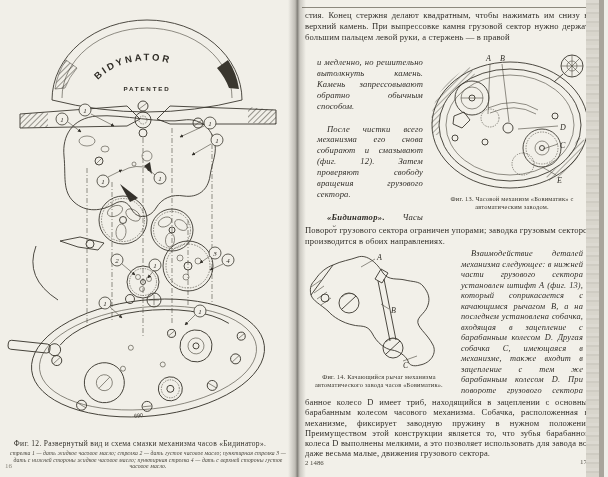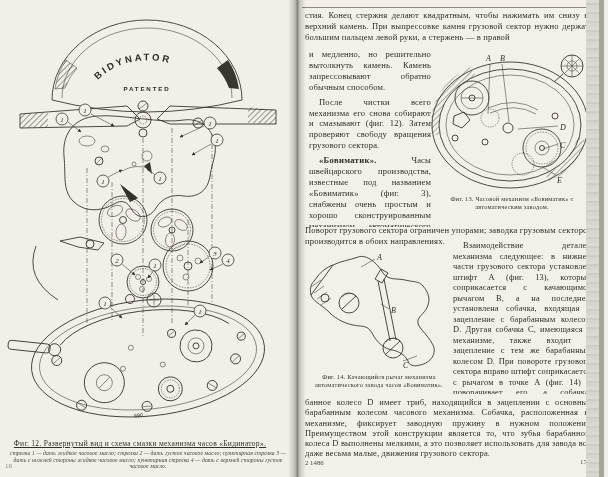--- a/index.html
+++ b/index.html
@@ -16,21 +16,21 @@
   #gutter{position:absolute;left:288px;top:0;width:18px;height:477px;z-index:5;
      background:linear-gradient(90deg, rgba(60,56,48,0) 0%, rgba(60,56,48,.28) 40%,
                 rgba(40,38,32,.55) 52%, rgba(60,56,48,.22) 66%, rgba(60,56,48,0) 100%);}
   #edge-band{position:absolute;left:586px;top:0;width:14px;height:477px;z-index:4;
      background:repeating-linear-gradient(180deg,#dcd9d1 0 3px,#cfccc3 3px 5px,#d8d5cc 5px 9px);}
   #edge-dark{position:absolute;left:599px;top:0;width:5px;height:477px;z-index:4;background:#a8a59c;}
   #edge-white{position:absolute;left:604px;top:0;width:4px;height:477px;z-index:4;background:#efeee9;}
   #top-edge-line{position:absolute;left:302px;top:7px;width:286px;height:1px;background:#8d897e;z-index:3;}
   .txt{position:absolute;text-align:justify;font-size:8.6px;line-height:10.9px;
        letter-spacing:.15px;color:#302d28;}
-  .txt p{margin:4px;}
+  .txt p{margin:12px;font-style:italic;}
   .txt p.ind{text-indent:10px;}
   .cap{position:absolute;text-align:center;font-size:6.4px;line-height:7.8px;
        letter-spacing:.2px;color:#3a372f;}
   .cap12{position:absolute;text-align:center;font-size:7.5px;letter-spacing:.3px;color:#33302a;}
   .legend12{position:absolute;text-align:center;font-size:5.7px;line-height:6.6px;
        font-style:italic;color:#45423a;letter-spacing:.1px;}
   .pagenum{position:absolute;font-size:7px;color:#55524a;}
   .footerline{position:absolute;font-size:6.8px;color:#4a473f;}
   b{letter-spacing:.3px;}
   svg{position:absolute;overflow:visible;}
@@ -257,33 +257,33 @@
             <text x="103" y="299.5">1</text>
           </g>
         <g class="callout">
             <line class="ink-thin" x1="193" y1="309" x2="183" y2="319" marker-end="url(#ah)"></line>
             <circle cx="198" cy="305" r="6"></circle>
             <text x="198" y="307.5">1</text>
           </g>
       </g>
     </svg>
 
-    <div class="cap12" style="left:2px;top:439px;width:276px;text-decoration:underline;">Фиг. 12. Развернутый вид и схема смазки механизма часов «Бидинатор».</div>
+    <div class="cap12" style="left:2px;top:439px;width:276px;">Фиг. 12. Развернутый вид и схема смазки механизма часов «Бидинатор».</div>
     <div class="legend12" style="left:6px;top:450px;width:284px;">стрелка 1 — дать жидкое часовое масло; стрелка 2 — дать густое часовое масло; пунктирная стрелка 3 — дать с нижней стороны жидкое часовое масло; пунктирная стрелка 4 — дать с верхней стороны густое часовое масло.</div>
     <div class="pagenum" style="left:5px;top:462px;color:#8a877c;">16</div>
   </div>
 
   <div id="page-right" class="page">
 
     <div class="txt" style="left:9px;top:10px;width:288px;">стия. Конец стержня делают квадратным, чтобы нажимать им снизу на верхний камень. При выпрессовке камня грузовой сектор нужно держать большим пальцем левой руки, а стержень — в правой</div>
 
     <div class="txt" style="left:9px;top:45px;width:130px;height:182px;overflow:hidden;">
       <p>и медленно, но решительно вытолкнуть камень. Камень запрессовывают обратно обычным способом.</p>
       <p class="ind">После чистки всего механизма его снова собирают и смазывают (фиг. 12). Затем проверяют свободу вращения грузового сектора.</p>
-      <p class="ind"><b>«Бовиматик».</b><span> Часы швейцарского производства, известные под названием «Бовиматик» (фиг. 3), снабжены очень простым и хорошо сконструированным механизмом автоматического завода.</span></p>
+      <p class="ind"><b>«Бидинатор».</b><span> Часы швейцарского производства, известные под названием «Бовиматик» (фиг. 3), снабжены очень простым и хорошо сконструированным механизмом автоматического завода.</span></p>
     </div>
 
     <svg style="left:134px;top:50px;" width="162" height="140" viewBox="0 0 162 140">
       <g>
         <ellipse class="ink" cx="80" cy="75" rx="78" ry="63"></ellipse>
         <ellipse class="ink" cx="80" cy="75" rx="71" ry="56"></ellipse>
         <ellipse class="ink-thin" cx="80" cy="75" rx="64" ry="50"></ellipse>
         <path d="M3,85 A78,63 0 0 1 40,17 L46,26 A71,56 0 0 0 10,85 Z" fill="url(#hatchA)" opacity=".8"></path>
         <path d="M120,132 A78,63 0 0 0 155,90 L147,87 A71,56 0 0 1 115,125 Z" fill="url(#hatchA)" opacity=".8"></path>
         <g>

